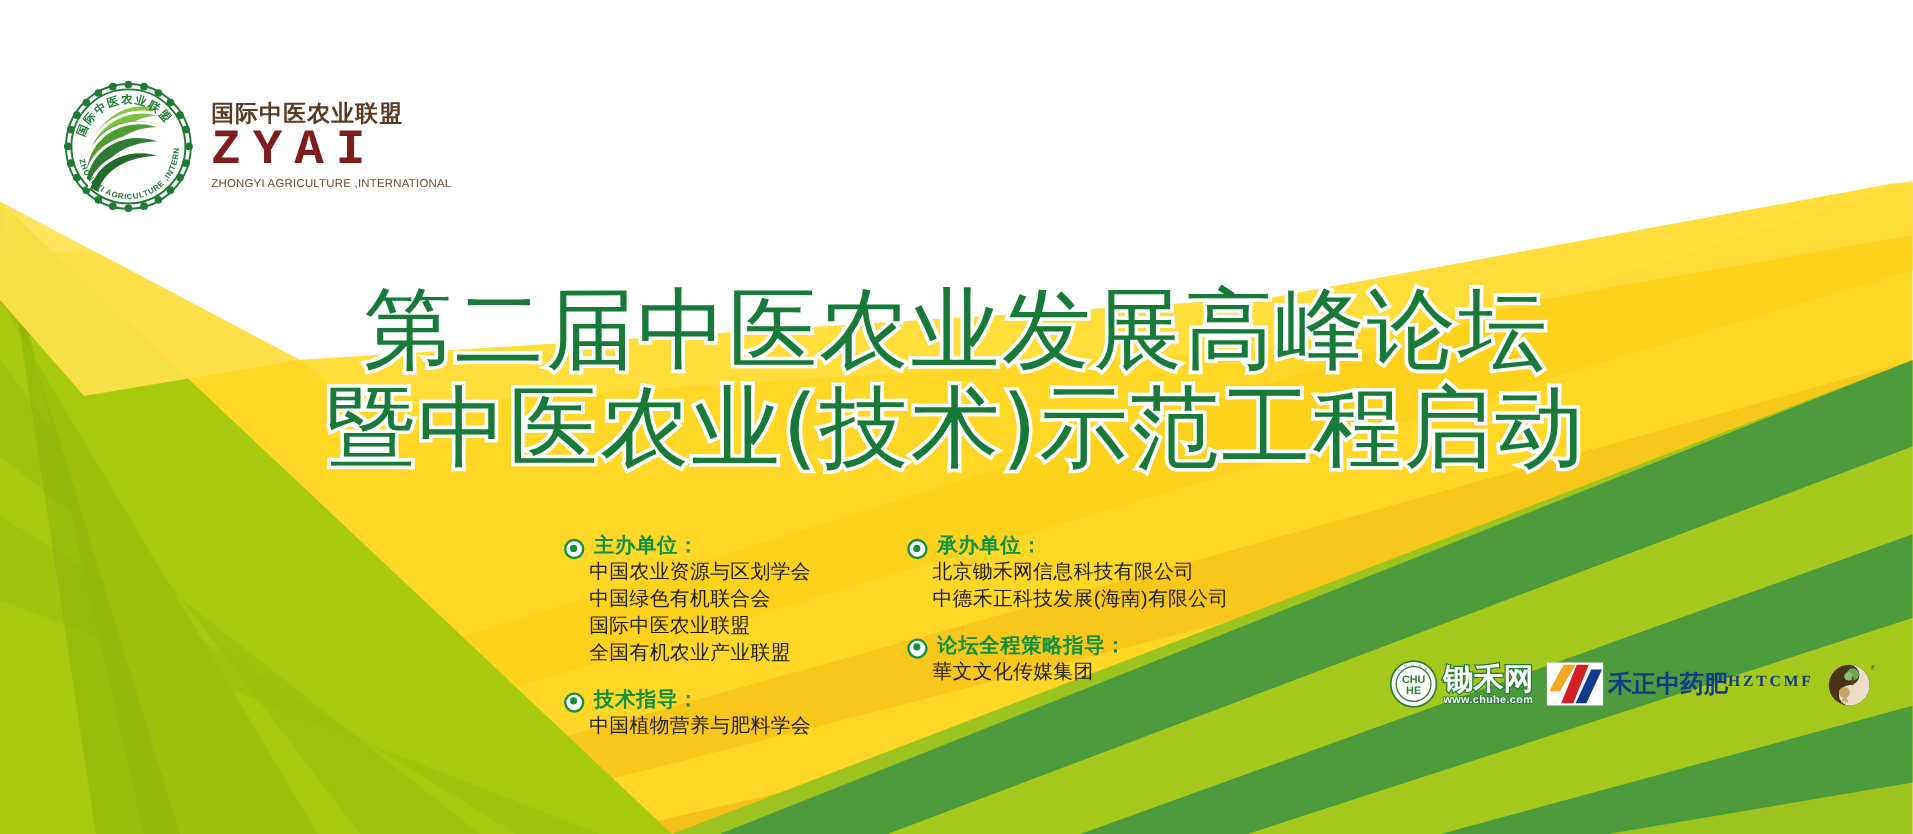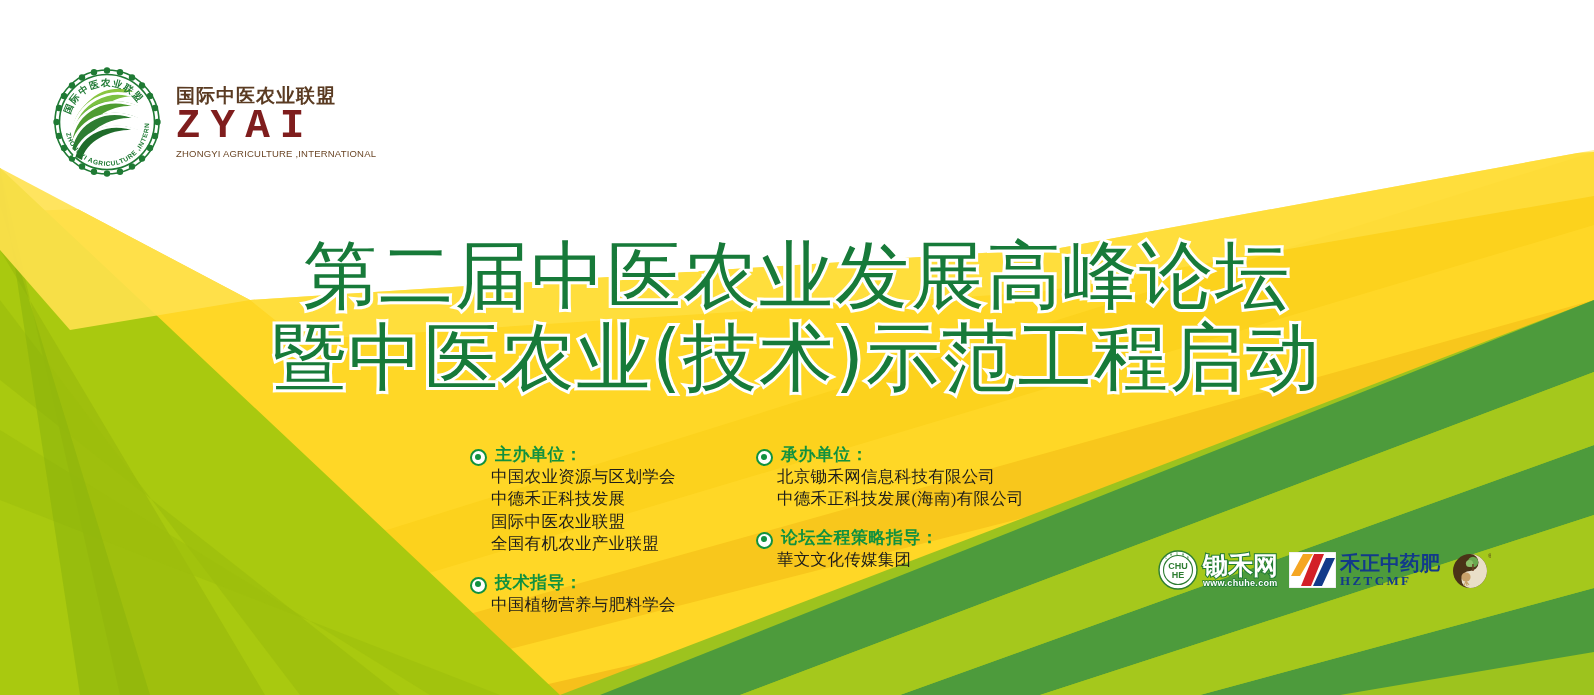--- a/index.html
+++ b/index.html
@@ -53,21 +53,21 @@
     text-shadow:
        0 0 0 #fff;
   }
   .title-l1{font-size:74px;display:block;}
   .title-l2{font-size:74px;display:block;margin-top:4px;}
 
   
   .info{
     position:absolute;left:470px;top:444px;
     display:flex;gap:22px;
-    font-family:Liberation Serif, serif;
+    font-family:Liberation Sans, sans-serif;
     justify-content:space-between;
   }
   .col{width:264px;}
   .col.right{width:300px;}
   .group{margin-bottom:16px;}
   .group:last-child{margin-bottom:0;}
   .ghead{
     display:flex;align-items:flex-start;gap:8px;
     font-size:17px;font-weight:bold;color:#11913f;
     line-height:1.28;letter-spacing:0.5px;
@@ -104,21 +104,21 @@
     -webkit-text-stroke:2px #1f7a34;paint-order:stroke fill;
   }
   .chuhe-url{
     font-size:9px;font-weight:bold;color:#ffffff;letter-spacing:0.3px;
     -webkit-text-stroke:1.3px #1f7a34;paint-order:stroke fill;
     margin-top:1px;
   }
 
   .sp-hzt{display:flex;align-items:center;gap:4px;}
   .hzt-mark{width:47px;height:36px;}
-  .hzt-words{display:flex;flex-direction:column;line-height:1;}
+  .hzt-words{display:flex;line-height:1;}
   .hzt-cn{
     font-size:20px;font-weight:bold;color:#123a8a;
     font-family:"DejaVu Sans","Liberation Sans",sans-serif;
     letter-spacing:0px;position:relative;
   }
   .hzt-en{
     font-size:13px;font-weight:bold;color:#123a8a;
     letter-spacing:2.4px;margin-top:1px;
     font-family:"Liberation Serif",serif;
   }
@@ -269,21 +269,21 @@
 
   <div class="info">
 
     <div class="col">
       <div class="group">
         <div class="ghead">
           <span class="bullet"></span>
           <span>主办单位：</span>
         </div>
         <div class="gline">中国农业资源与区划学会</div>
-        <div class="gline">中德禾正科技发展</div>
+        <div class="gline">中国绿色有机联合会</div>
         <div class="gline">国际中医农业联盟</div>
         <div class="gline">全国有机农业产业联盟</div>
       </div>
       <div class="group">
         <div class="ghead">
           <span class="bullet"></span>
           <span>技术指导：</span>
         </div>
         <div class="gline">中国植物营养与肥料学会</div>
       </div>

